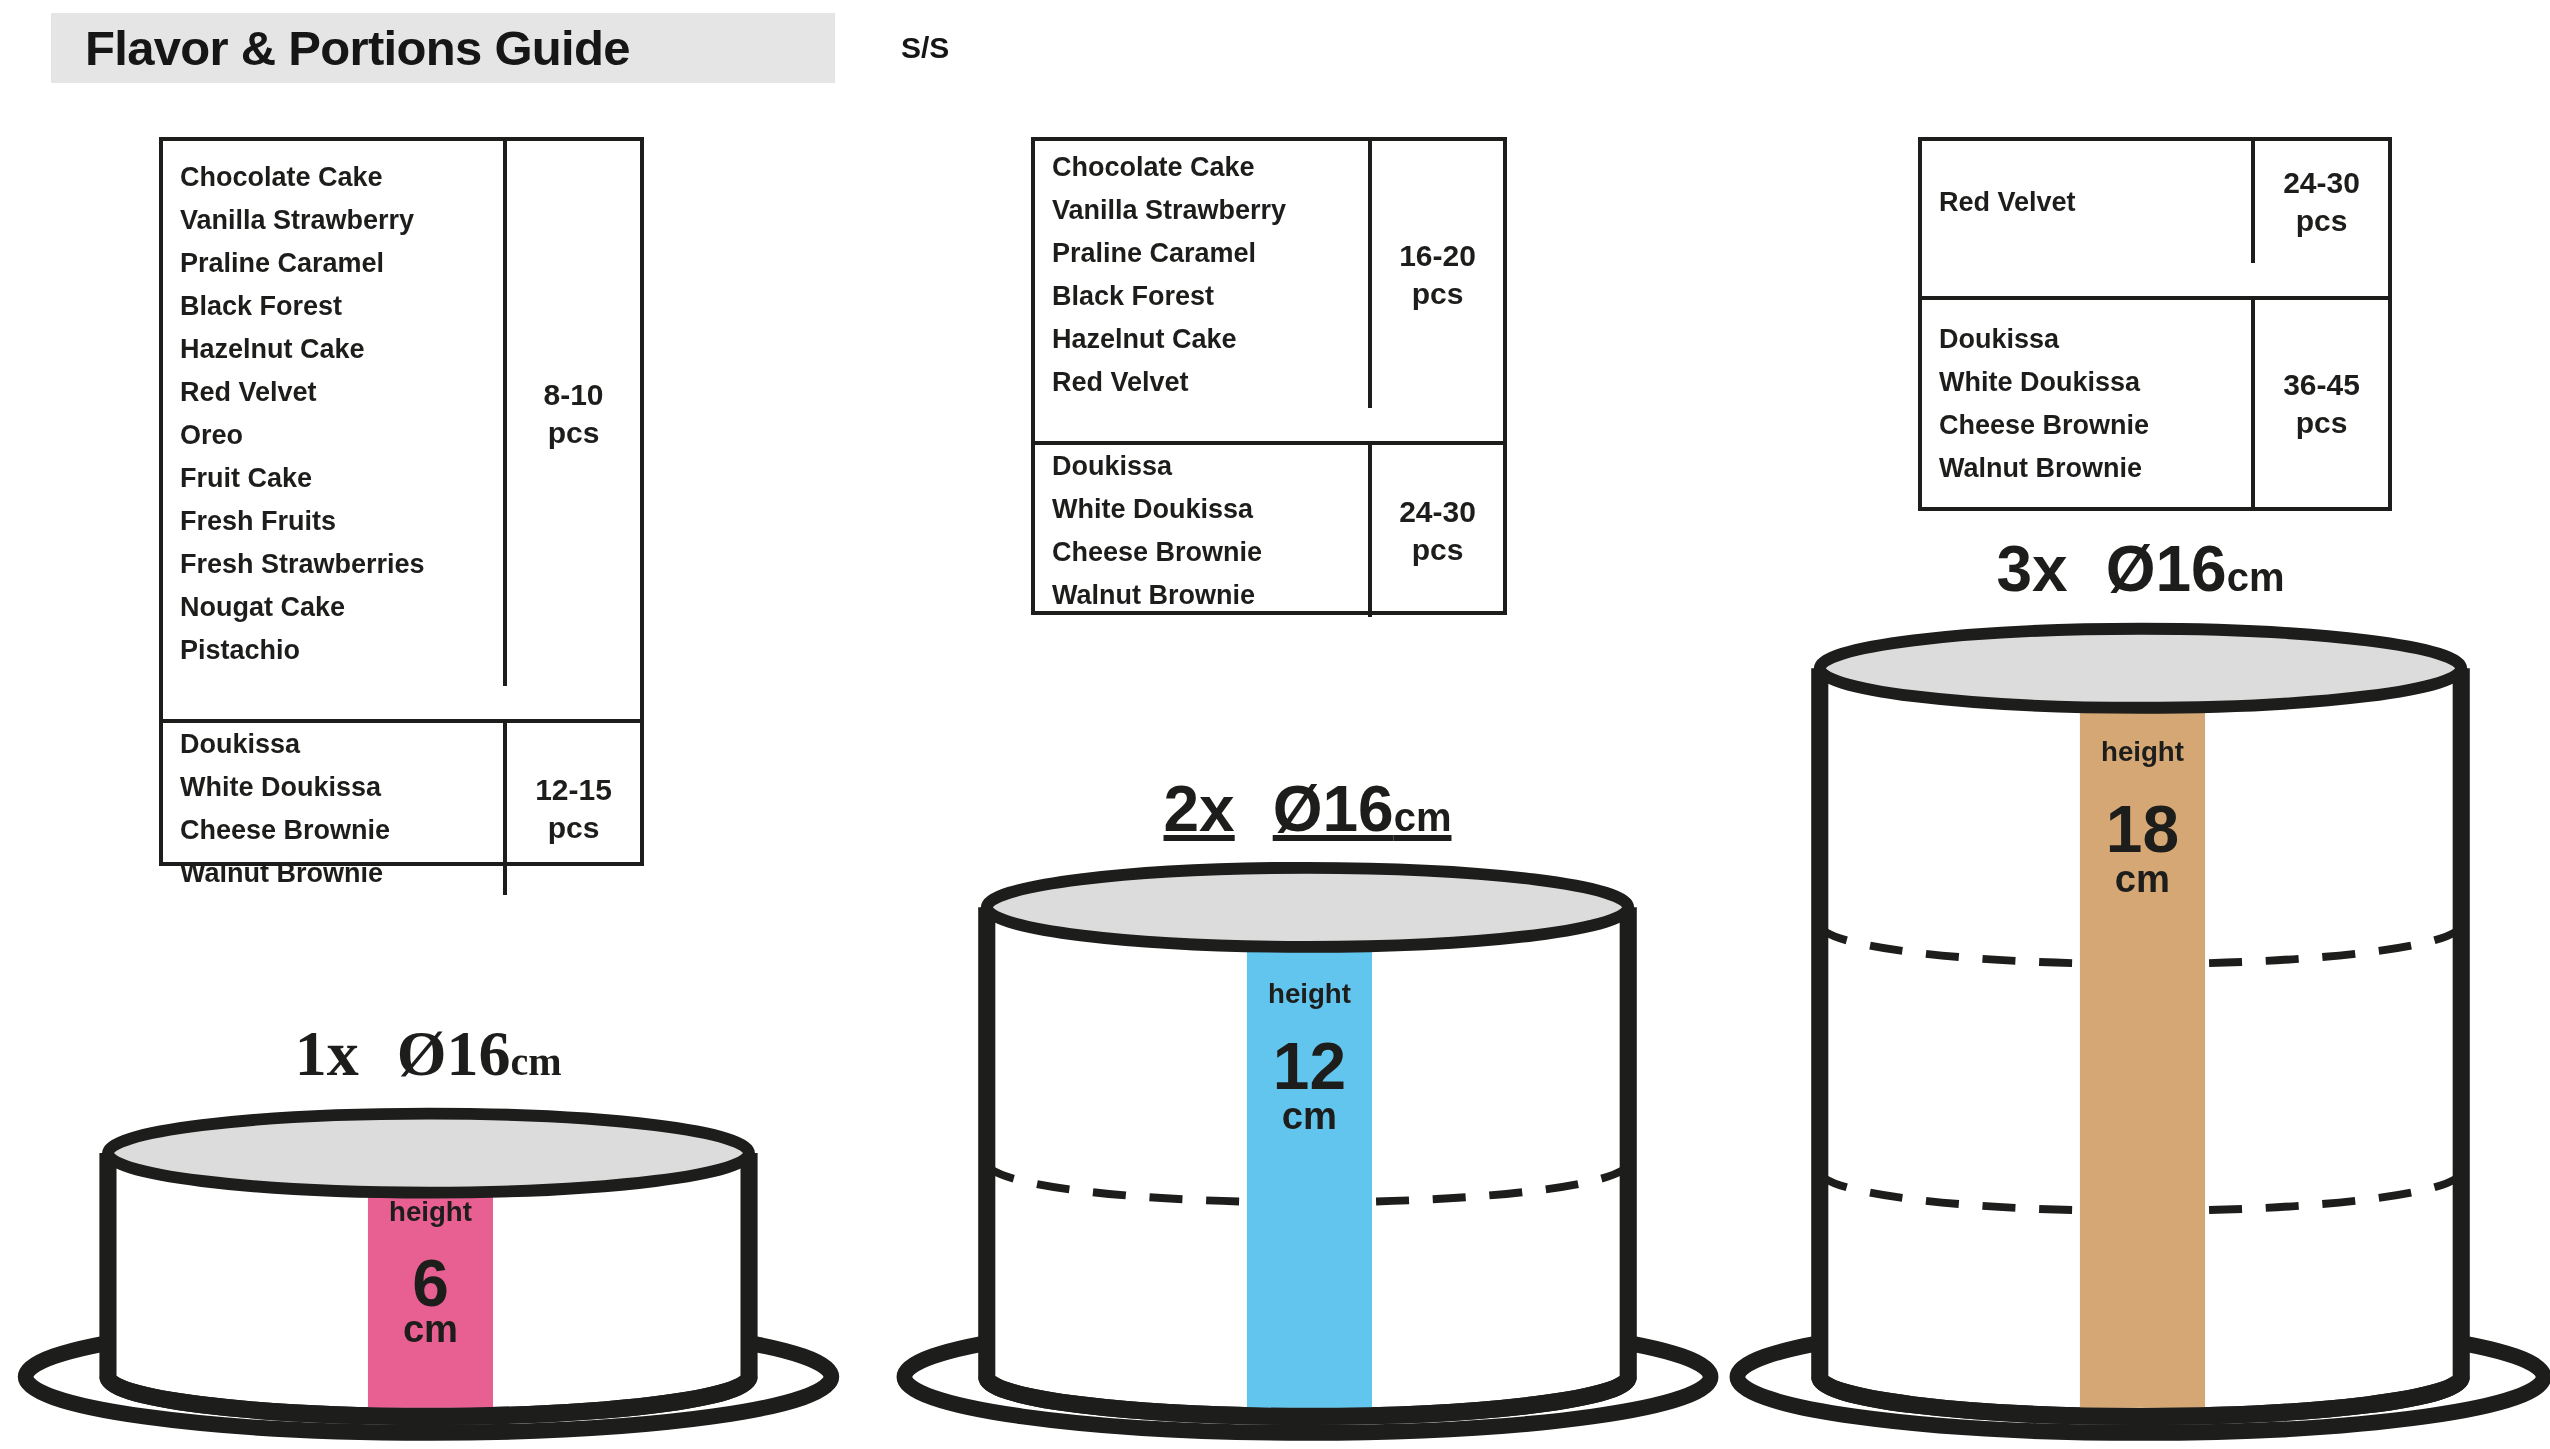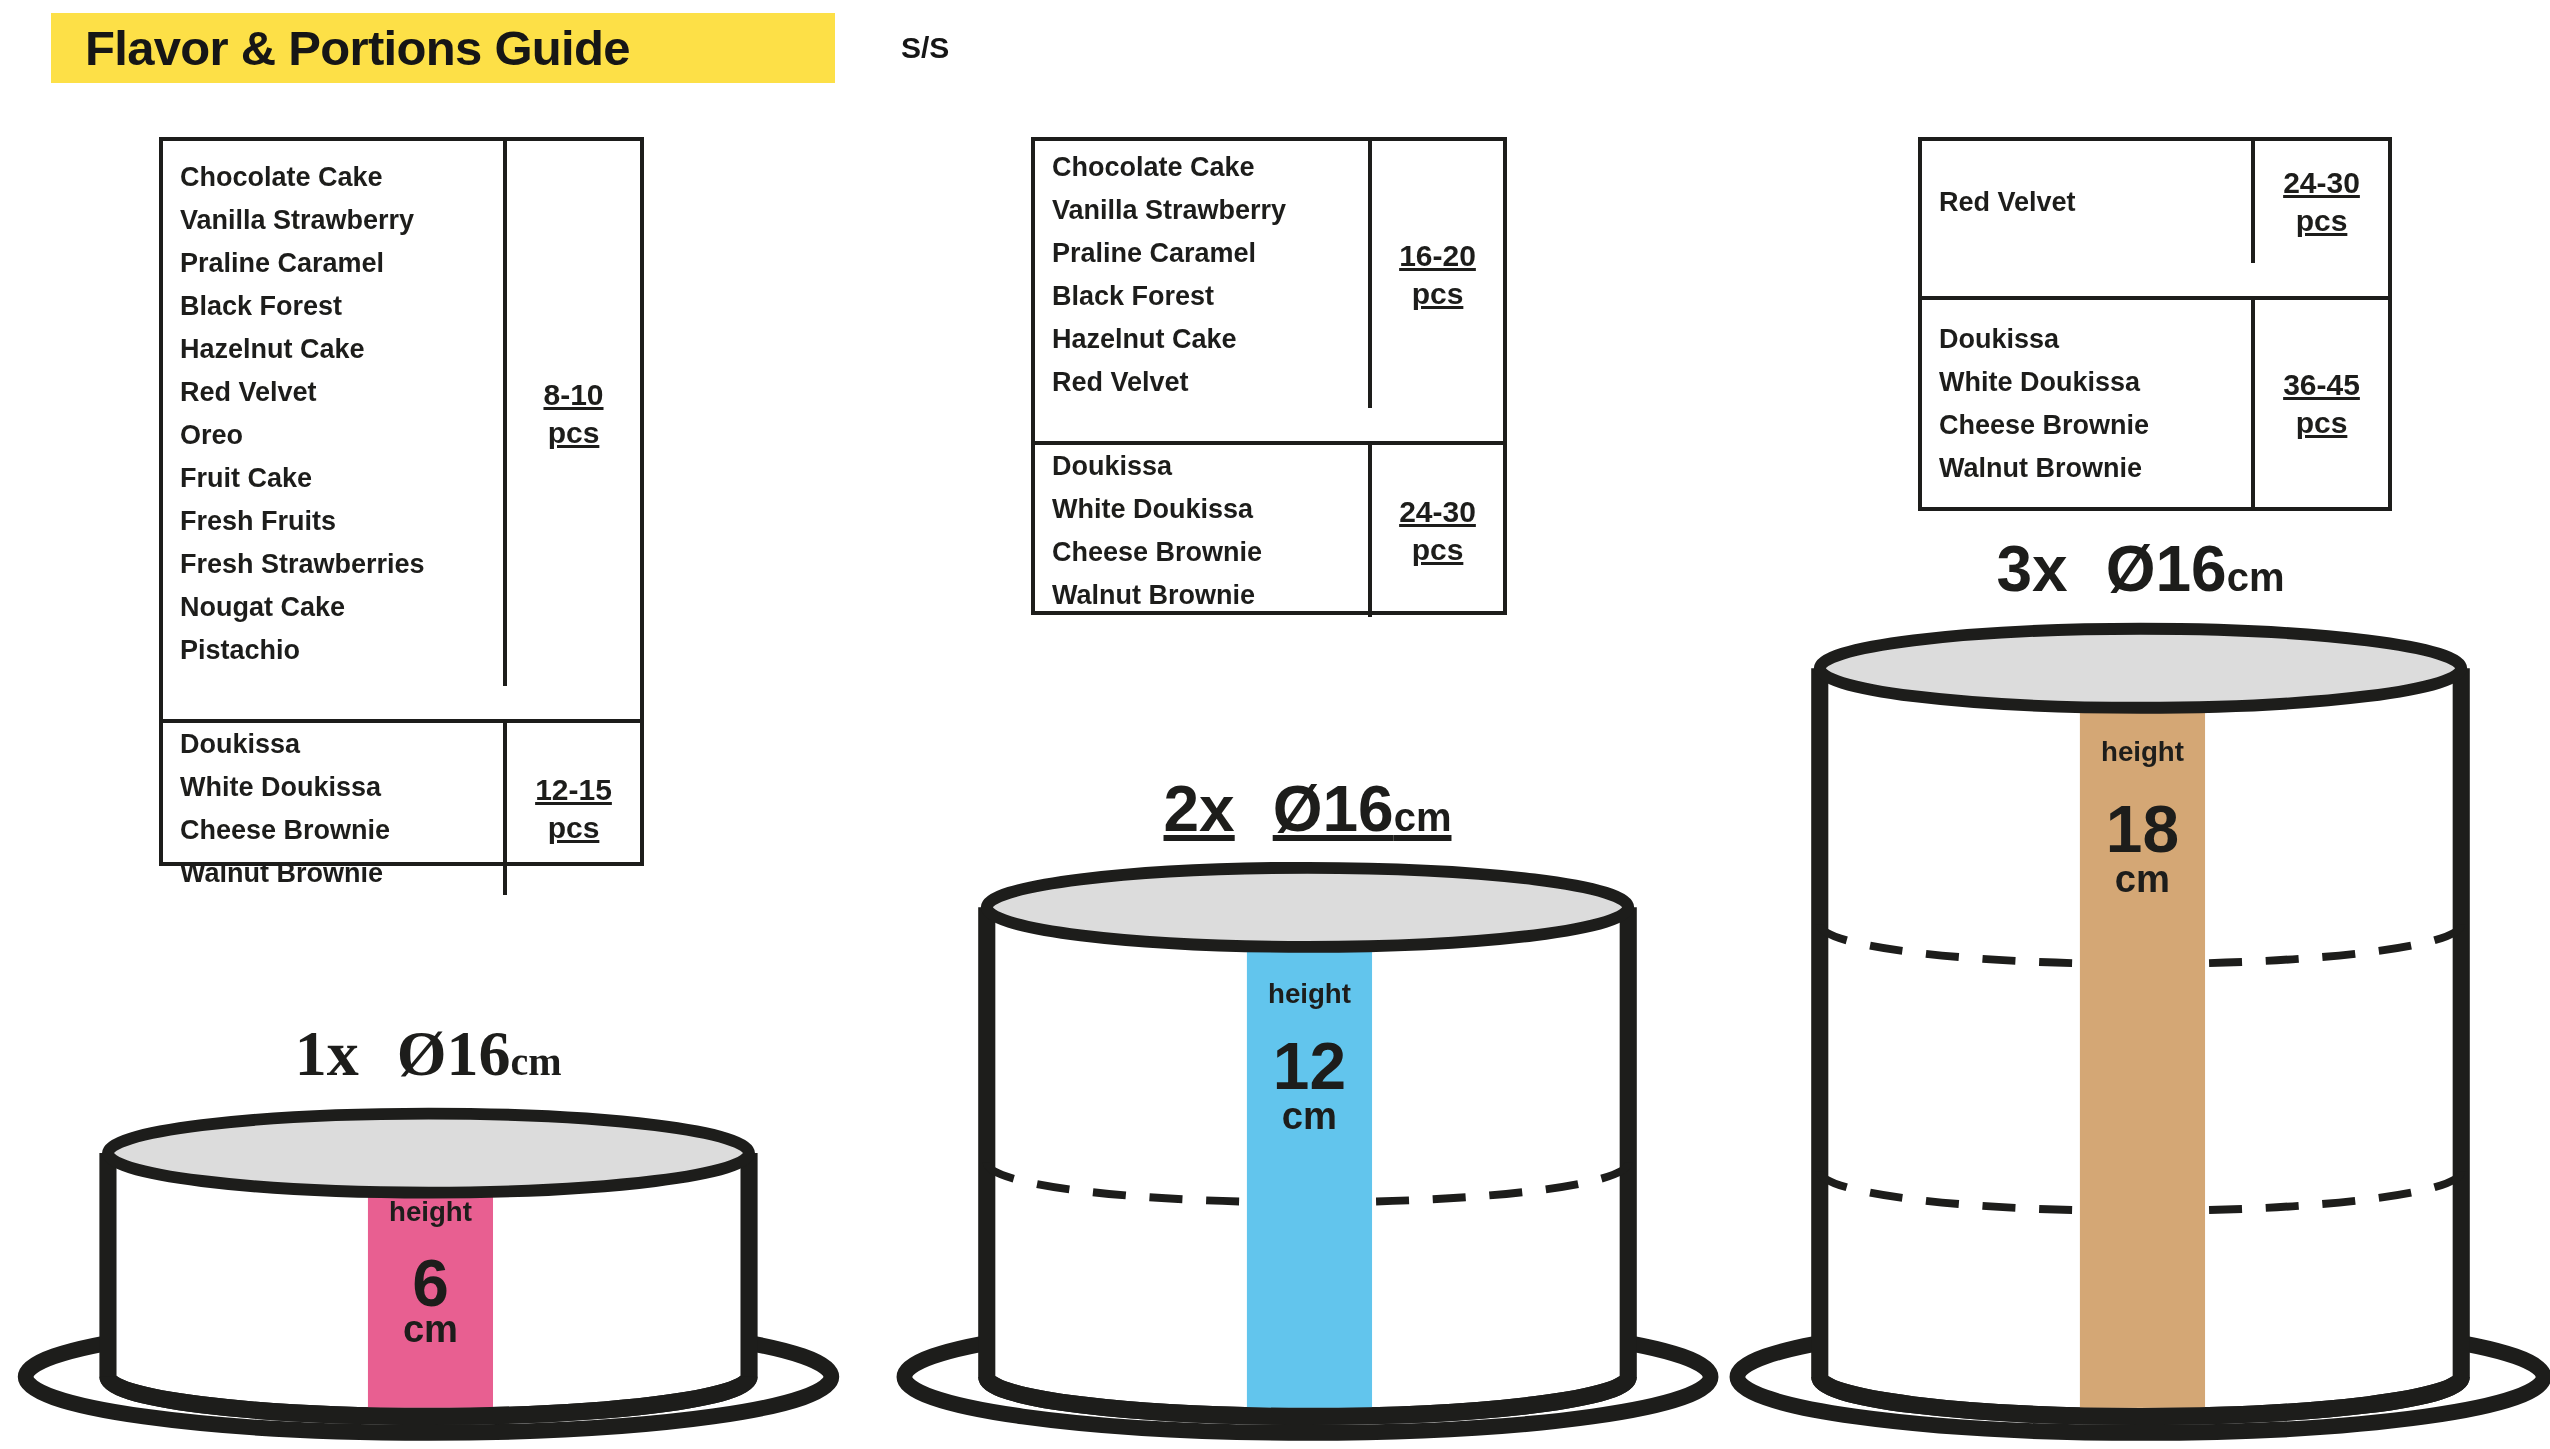--- a/index.html
+++ b/index.html
@@ -3,21 +3,21 @@
 <meta charset="utf-8">
 <style>
   html,body{margin:0;padding:0;background:#ffffff;}
   body{
     width:2550px;height:1450px;position:relative;overflow:hidden;
     font-family:"Liberation Sans",sans-serif;color:#1d1d1b;
   }
   
   .title-box{
     position:absolute;left:51px;top:13px;width:784px;height:70px;
-    background:#fde047;display:flex;align-items:center;
+    background:#e5e5e5;display:flex;align-items:center;
   }
   .title-box .t{
     padding-left:34px;font-size:49px;font-weight:bold;color:#161616;letter-spacing:-0.7px;
   }
   .season{
     position:absolute;left:873px;top:13px;height:70px;display:flex;align-items:center;
     font-size:30px;font-weight:bold;color:#161616;margin-left:28px;
   }
   
   .ptable{
@@ -27,21 +27,21 @@
   .ptable .trow{display:grid;box-sizing:border-box;}
   .ptable .trow + .trow{border-top:4.6px solid #1d1d1b;margin-top:33px;}
   .cell{box-sizing:border-box;}
   .flavors{
     padding-left:17px;font-size:27px;font-weight:bold;line-height:43px;
     white-space:pre-line;display:flex;flex-direction:column;justify-content:center;
   }
   .pcs{
     border-left:4.6px solid #1d1d1b;display:flex;flex-direction:column;
     align-items:center;justify-content:center;
-    font-size:30px;font-weight:bold;line-height:38px;text-align:center;text-decoration:underline;
+    font-size:30px;font-weight:bold;line-height:38px;text-align:center;
   }
   #table-1{left:159px;top:137px;width:485px;height:729px;grid-template-rows:545px 1fr;}
   #table-1 .trow{grid-template-columns:340px 1fr;}
   #table-2{left:1031px;top:137px;width:476px;height:478px;grid-template-rows:267px 1fr;}
   #table-2 .trow{grid-template-columns:333px 1fr;}
   #table-3{left:1918px;top:137px;width:474px;height:374px;grid-template-rows:122px 1fr;}
   #table-3 .trow{grid-template-columns:329px 1fr;}
   
   .cake{position:absolute;width:843px;}
   .cake-label{

